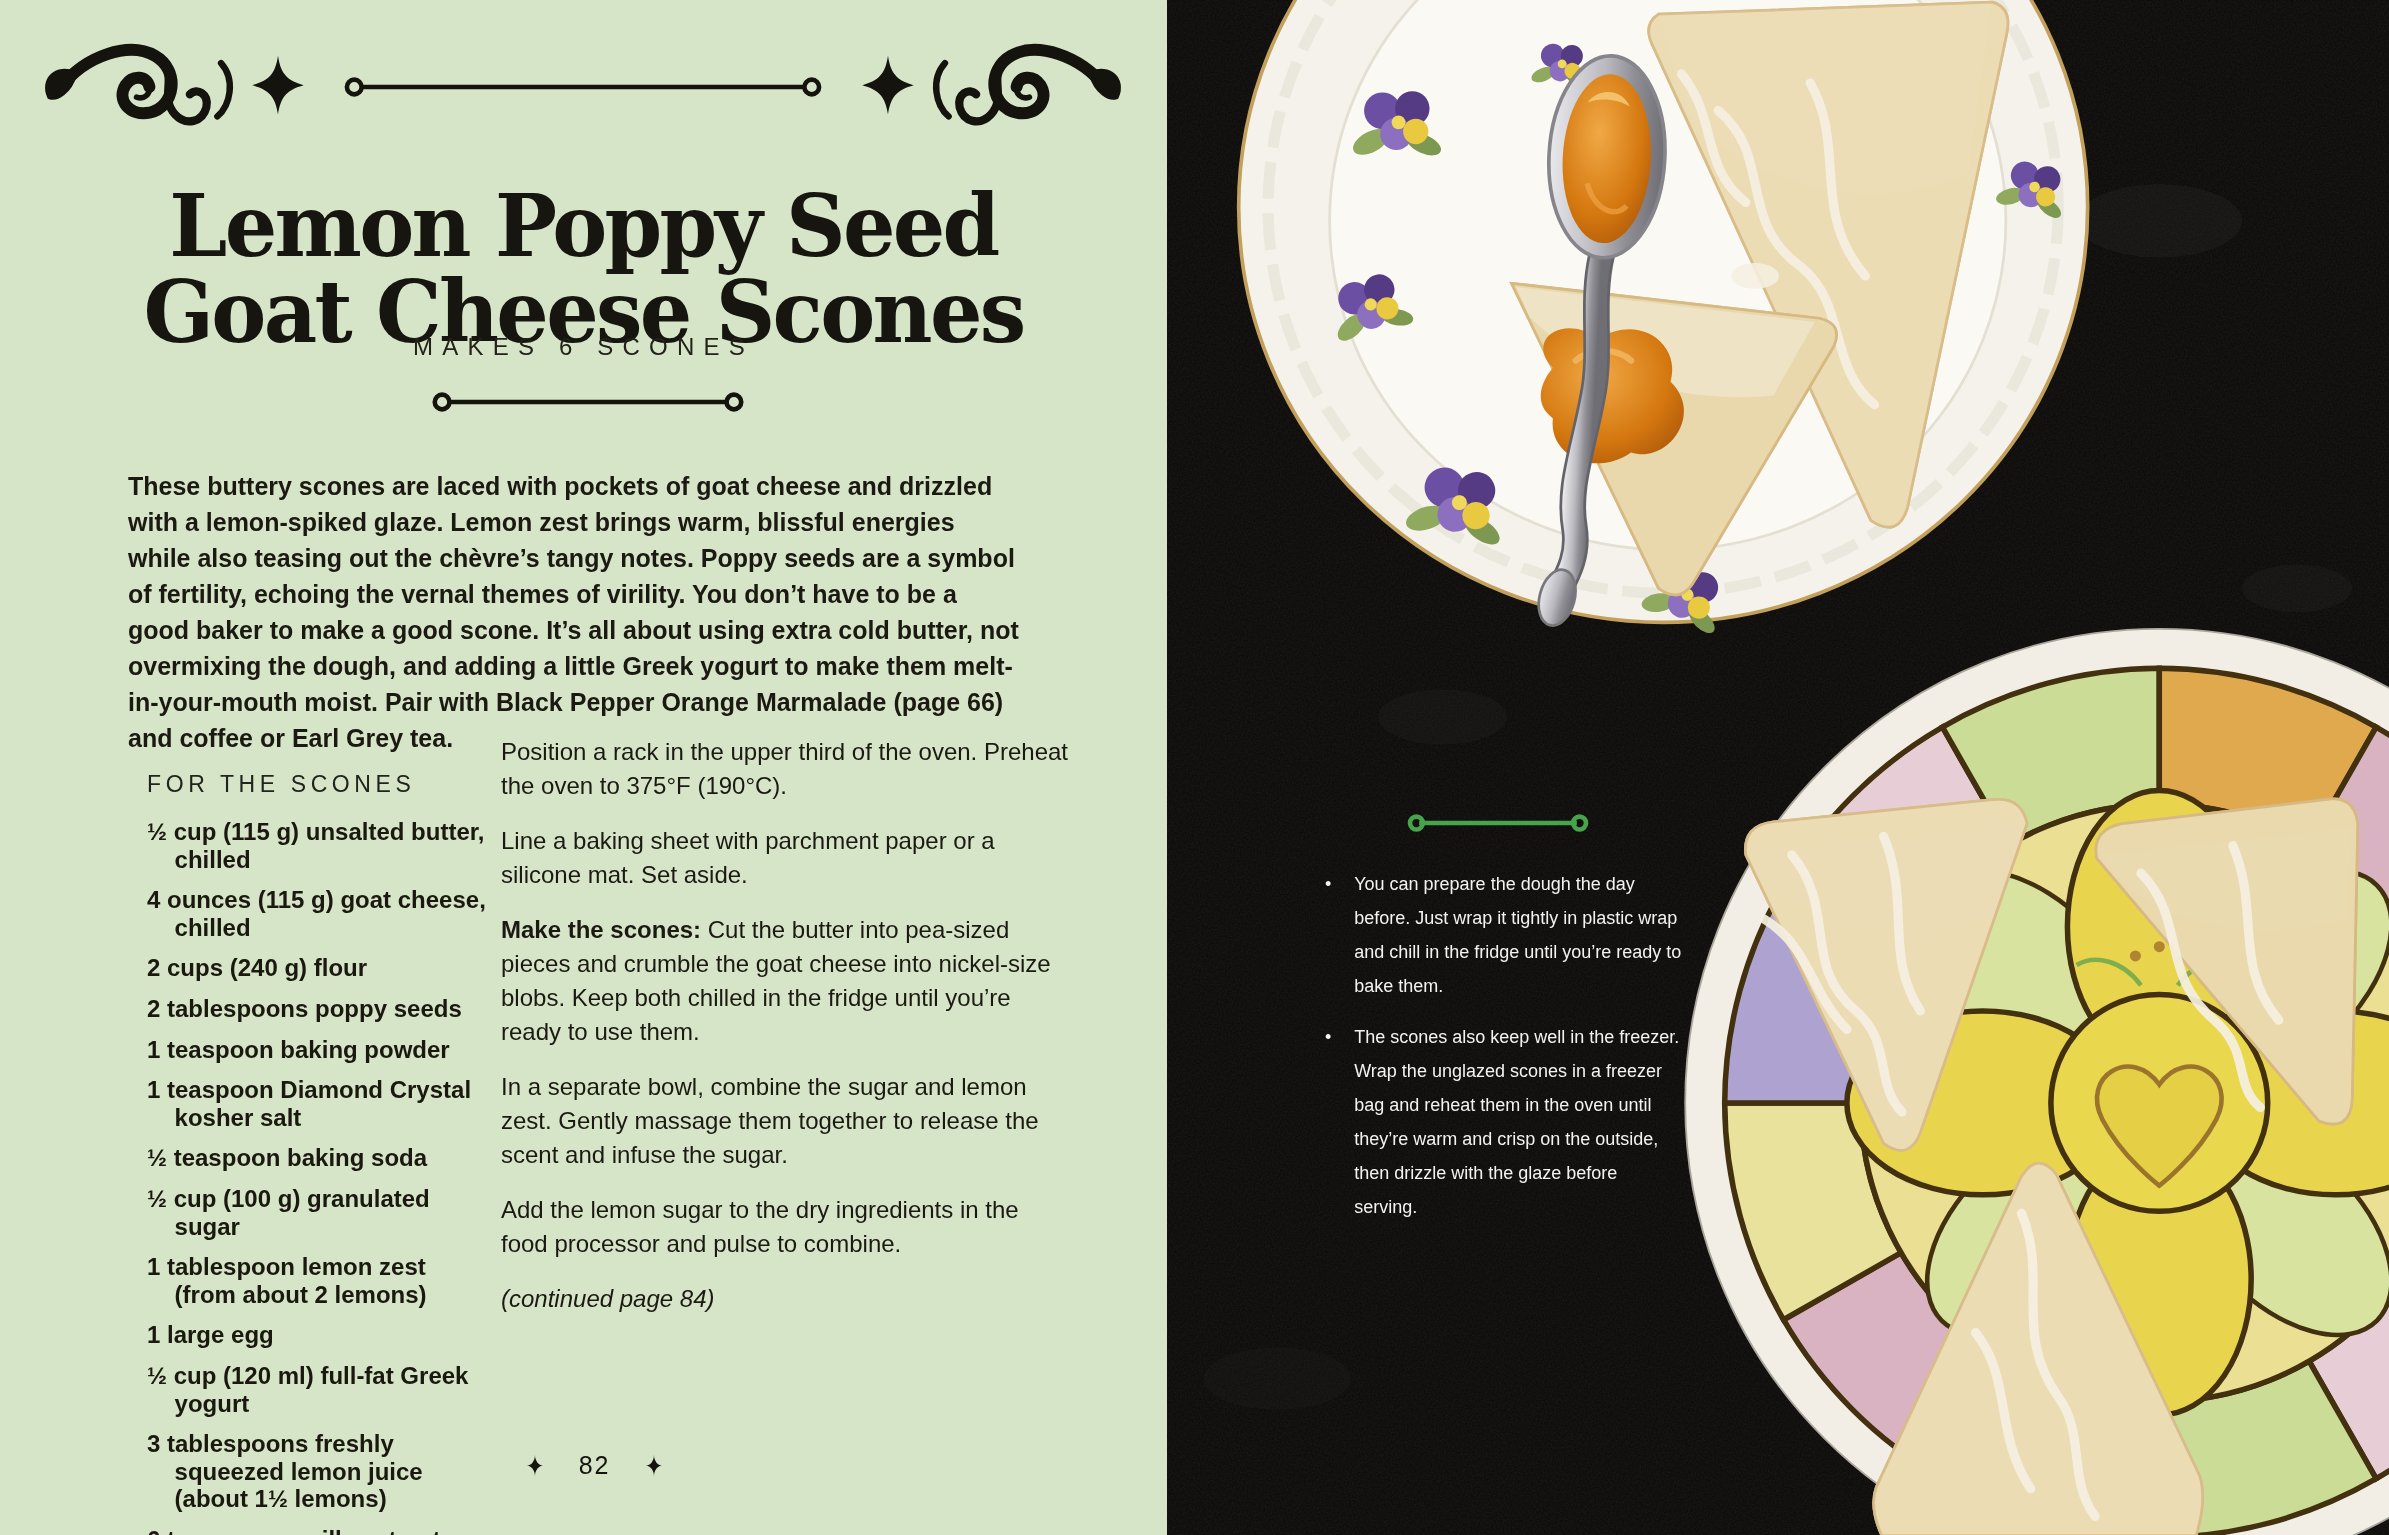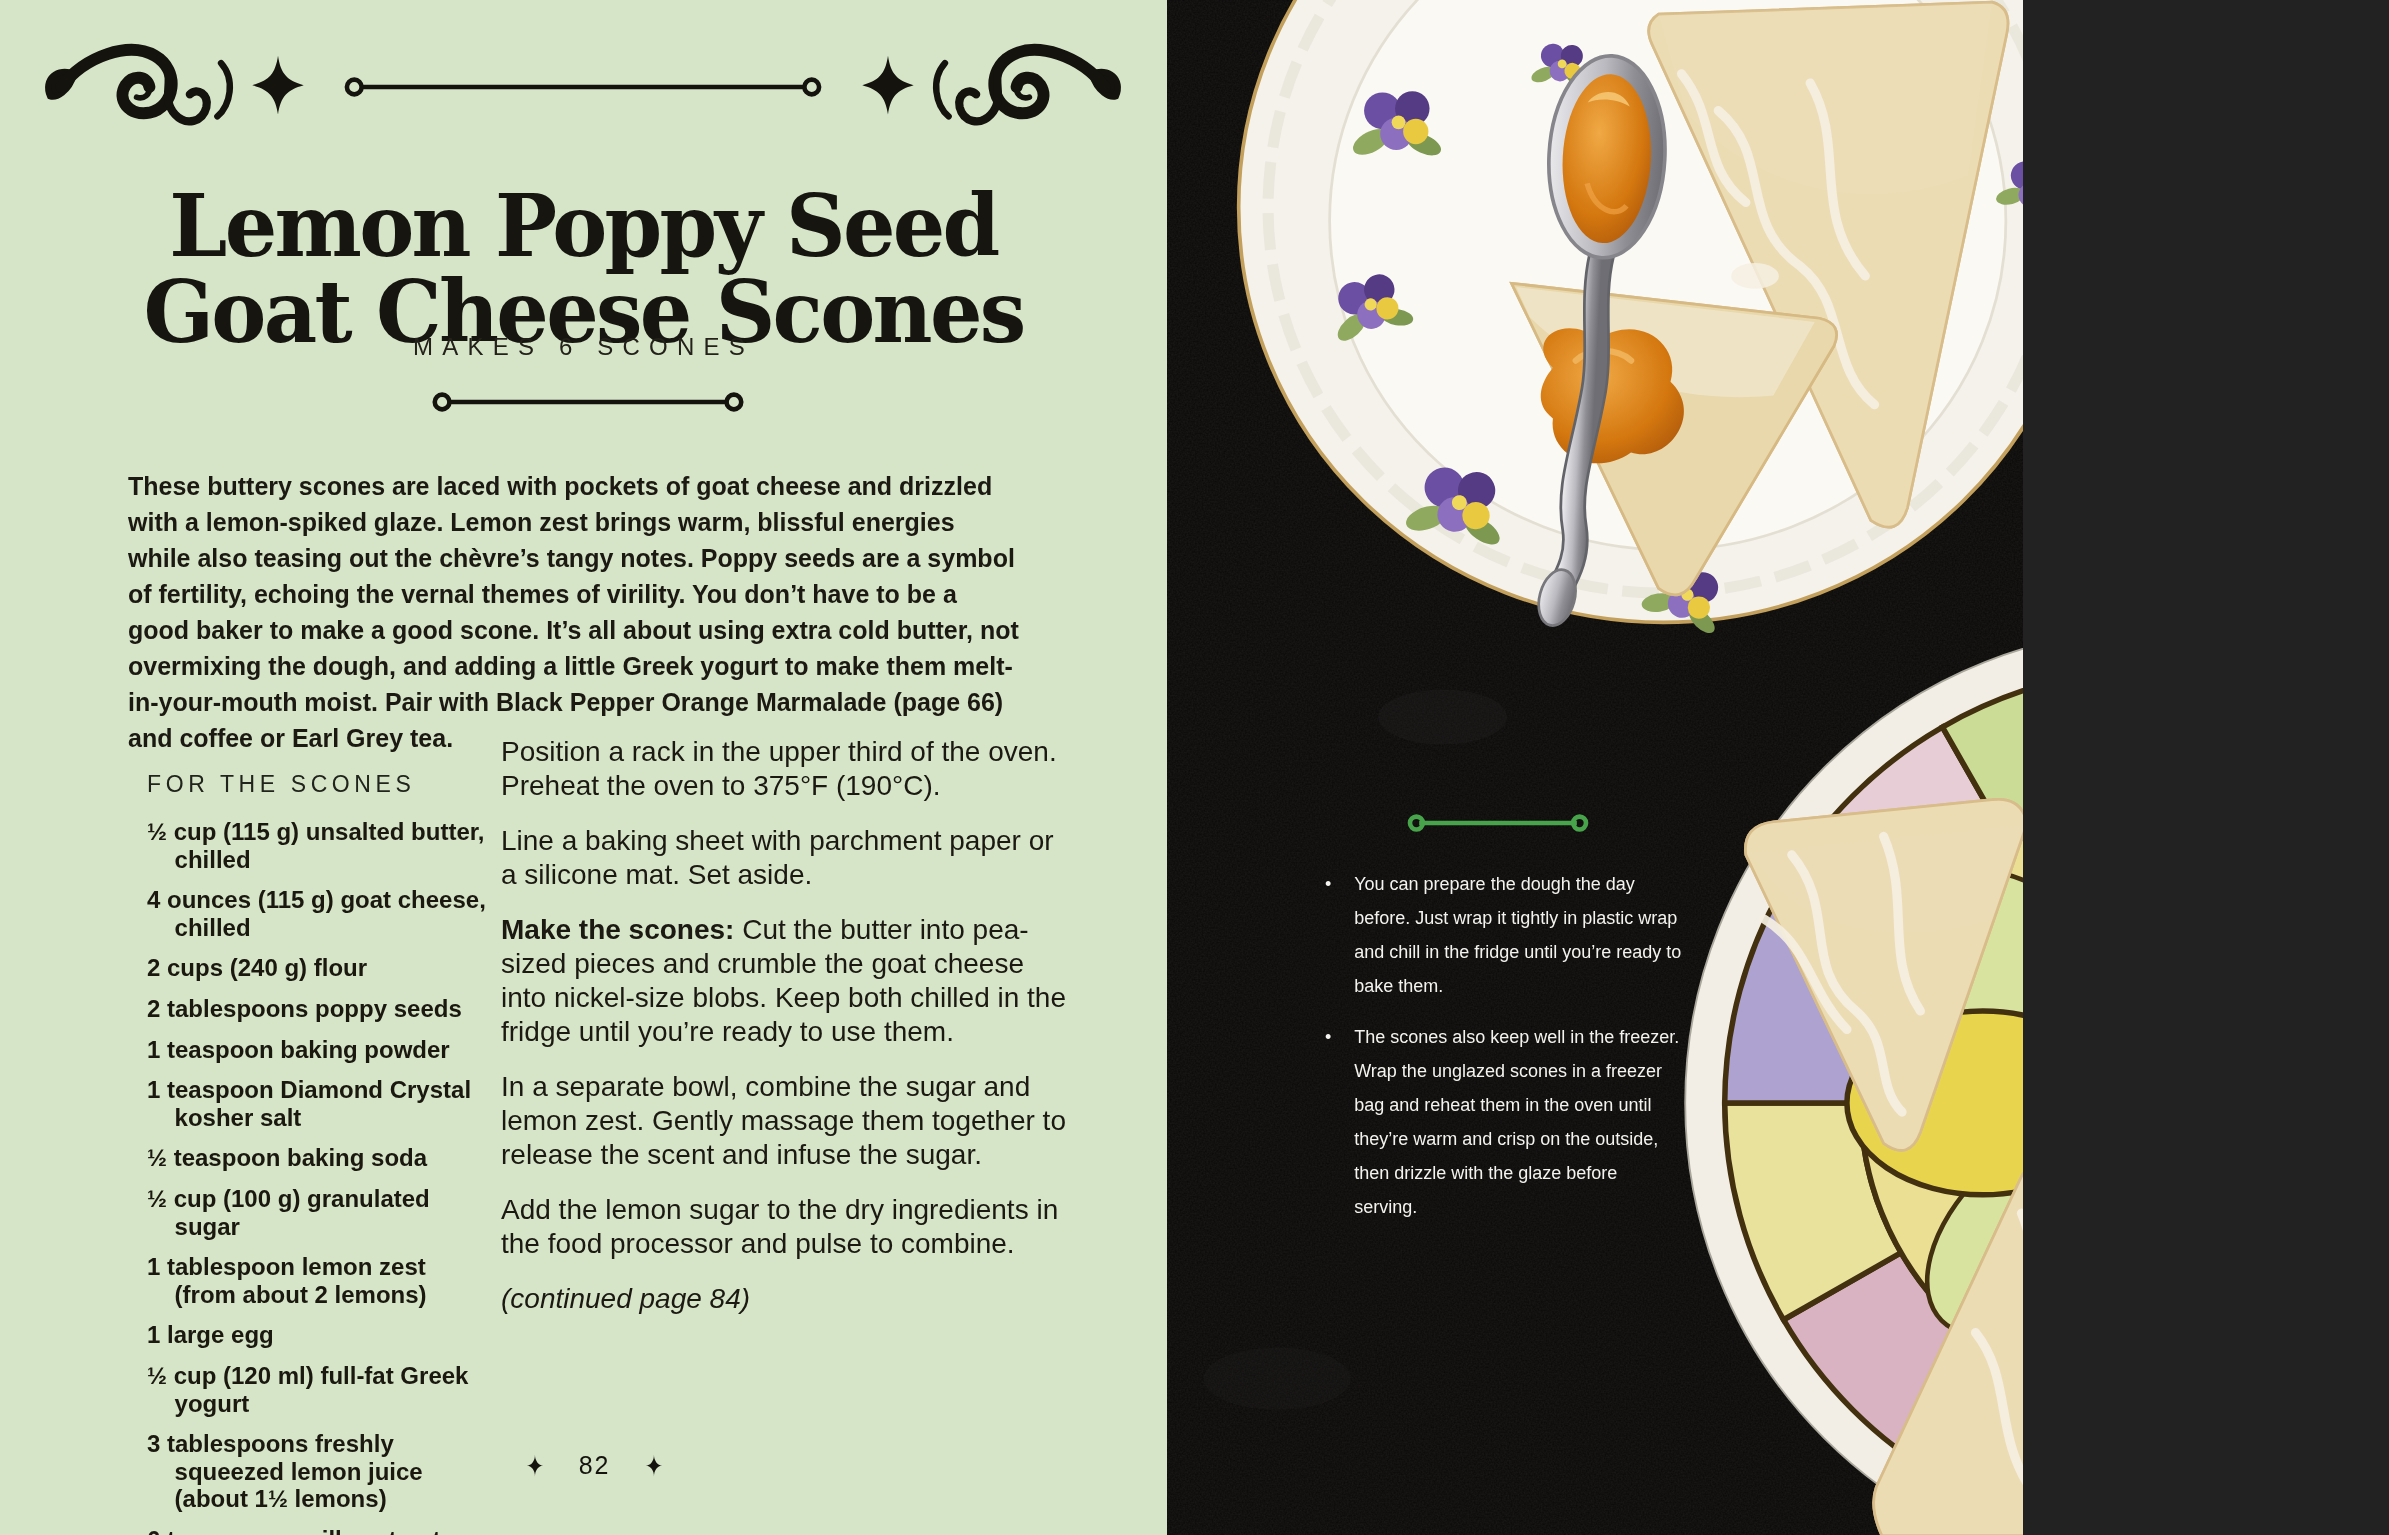--- a/index.html
+++ b/index.html
@@ -1,34 +1,34 @@
 <!DOCTYPE html>
 <html style="font-size:14.7px"><head>
 <meta charset="utf-8">
 <style>
   html,body{margin:0;padding:0;background:#222;}
-  .spread{position:relative;width:2023px;height:1536px;overflow:hidden;background:#22c55e;font-family:"Liberation Sans",sans-serif;}
+  .spread{position:relative;width:2389px;height:1536px;overflow:hidden;background:#22c55e;font-family:"Liberation Sans",sans-serif;}
 
   
   .page-left{position:absolute;left:0;top:0;width:1167px;height:1536px;background:#d6e5c8;color:#1a180f;}
   .ornament{position:absolute;left:41px;top:39px;width:1084px;height:96px;}
   .title{position:absolute;left:0;top:125px;width:1167px;text-align:center;
          font-family:"DejaVu Serif",serif;font-weight:700;font-size:86px;line-height:1.01;
          letter-spacing:-2.8px;color:#161510;transform:scaleX(.96);transform-origin:center;}
   .yield{position:absolute;left:0;top:333px;width:1167px;text-align:center;
          font-size:24px;letter-spacing:9.2px;color:#23211a;}
   .divider-sm{position:absolute;left:432px;top:390px;width:312px;height:24px;}
   .intro{position:absolute;left:128px;top:443px;width:891px;
          font-weight:700;font-size:25px;line-height:36px;color:#1b1912;}
   .ing-col{position:absolute;left:147px;top:735px;width:342px;margin-top:36px;}
   .ing-header{font-size:23px;letter-spacing:4.6px;color:#20241c;font-weight:400;margin:0 0 20px 0;}
   .ing-list{list-style:none;margin:0;padding:0;}
   .ing-list li{font-weight:700;font-size:24px;line-height:27.6px;margin:0 0 13px 0;
                padding-left:27.6px;text-indent:-27.6px;}
-  .steps-col{position:absolute;left:501px;top:735px;width:570px;font-size:28px;line-height:34px;color:#1b1912;}
+  .steps-col{position:absolute;left:501px;top:735px;width:570px;font-size:24px;line-height:34px;color:#1b1912;}
   .steps-col p.step{margin:0 0 21px 0;}
   .step-lead{font-weight:700;}
   .continued{font-style:italic;margin:3.7px 0 0 0;}
   .footer{position:absolute;left:0;top:1450px;width:1189px;text-align:center;color:#15130e;}
   .footer .star{font-size:28.5px;vertical-align:-1.8px;display:inline-block;transform:scaleX(.75);}
   .footer .pageno{font-size:25px;margin:0 27.6px;letter-spacing:1.8px;}
 
   
   .page-right{position:absolute;left:1167px;top:0;width:1222px;height:1536px;background:#0b0a09;}
   .photo-svg{position:absolute;left:0;top:0;}

